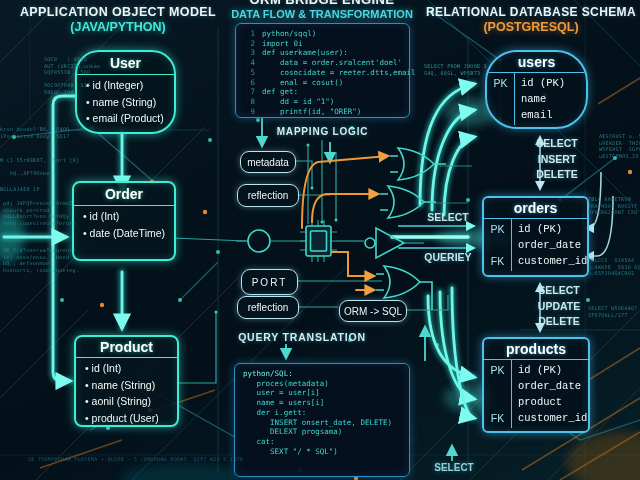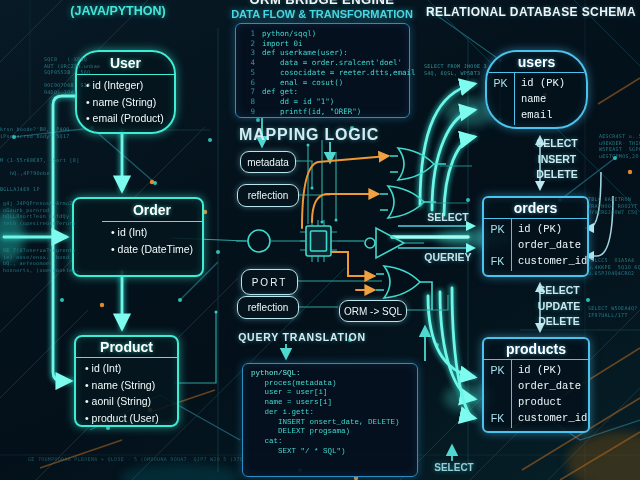--- a/index.html
+++ b/index.html
@@ -20,21 +20,21 @@
   .t-center .tl2{font-size:11px;line-height:14px;color:#4ad6e8;}
   .t-right .tl2{color:#f09a3c;text-shadow:0 0 6px rgba(240,154,60,.55);}
   
   .clsbox{border:2px solid #3deed6;border-radius:8px;background:rgba(4,22,30,.88);color:#f2fbfb;
     box-shadow:0 0 10px rgba(61,238,214,.55), inset 0 0 9px rgba(61,238,214,.18);}
   .clsbox .hd{font-weight:bold;font-size:14px;line-height:22px;text-align:center;color:#fff;
     border-bottom:1.6px solid #3deed6;text-shadow:0 0 4px rgba(61,238,214,.7);}
   .clsbox .fld{font-size:10.5px;line-height:16.5px;padding-left:9px;white-space:nowrap;}
   .clsbox .fld::before{content:"\2022\00a0";color:#eafffb;}
   .c-user{left:75px;top:50px;width:97px;height:80px;border-radius:24px;}
-  .c-order{left:72px;top:197px;width:100px;height:76px;padding-left:28px;}
+  .c-order{left:72px;top:181px;width:100px;height:76px;}
   .c-product{left:74px;top:335px;width:101px;height:88px;}
   .c-user .hd,.c-order .hd{height:22px;}
   .c-product .hd{height:20px;line-height:20px;}
   .clsbox .bd{padding-top:2px;}
   
   .dbtable{border:2px solid #4cc2ee;border-radius:6px;background:rgba(3,18,28,.9);color:#eef8fb;overflow:hidden;
     box-shadow:0 0 10px rgba(76,194,238,.5), inset 0 0 8px rgba(76,194,238,.16);}
   .dbtable .hd{font-weight:bold;font-size:14px;line-height:20px;height:20px;text-align:center;color:#fff;
     border-bottom:1.6px solid #4cc2ee;text-shadow:0 0 4px rgba(76,194,238,.7);}
   .dbtable .body{position:relative;padding:2px 0;}
@@ -43,37 +43,37 @@
   .dbtable .key{flex:0 0 27px;text-align:center;color:#a8e4f0;}
   .dbtable .val{padding-left:7px;white-space:nowrap;font-family:Liberation Mono, monospace;}
   .t-users{left:485px;top:50px;width:99px;height:75px;border-radius:32px;}
   .t-orders{left:482px;top:196px;width:103px;height:77px;}
   .t-products{left:482px;top:337px;width:104px;height:92px;}
   
   .codebox{border:1.5px solid #2d8cc2;border-radius:6px;background:rgba(5,16,30,.93);
     box-shadow:0 0 8px rgba(45,140,194,.45), inset 0 0 10px rgba(45,140,194,.16);
     padding:5px 8px 3px 8px;font-family:"DejaVu Sans Mono",monospace;font-size:7.5px;line-height:9.7px;color:#3fd8d0;}
   .codeTop{left:235px;top:23px;width:157px;height:85px;}
-  .codeBottom{left:242px;top:363px;width:158px;height:104px;font-family:Liberation Mono, monospace;}
+  .codeBottom{left:234px;top:363px;width:158px;height:104px;}
   .codebox .ln{display:flex;}
   .codebox .no{flex:0 0 11px;text-align:right;margin-right:7px;color:#2e8fa6;}
   .codebox .tx,.codebox .tx2{white-space:pre;}
   .codeBottom .tx2:first-child{color:#6ceee2;}
   
   .node{border:1.4px solid #b9e6ee;background:rgba(5,20,30,.9);color:#eaf6f8;font-size:10px;
     display:flex;align-items:center;justify-content:center;border-radius:9px;
     box-shadow:0 0 6px rgba(130,220,235,.4);white-space:nowrap;}
   .n-metadata{left:240px;top:151px;width:54px;height:20px;}
   .n-reflection1{left:237px;top:184px;width:60px;height:21px;}
   .n-port{left:241px;top:269px;width:55px;height:24px;letter-spacing:2px;}
   .n-reflection2{left:237px;top:296px;width:60px;height:21px;}
   .n-ormsql{left:339px;top:300px;width:66px;height:20px;font-size:10px;}
   
   .lbl{font-weight:bold;color:#d5edf2;text-shadow:0 0 5px rgba(80,220,235,.5);text-align:center;white-space:pre;}
-  .l-mapping{left:239px;top:126px;width:135px;font-size:16px;letter-spacing:.8px;}
+  .l-mapping{left:255px;top:126px;width:135px;font-size:10px;letter-spacing:.8px;}
   .l-query{left:232px;top:331px;width:140px;font-size:10.5px;letter-spacing:.8px;}
   .l-uops{left:525px;top:136px;width:64px;font-size:10.5px;line-height:15.5px;color:#cde9ef;}
   .l-oops{left:525px;top:283px;width:68px;font-size:10.5px;line-height:15.5px;color:#cde9ef;}
   .l-select{left:420px;top:211px;width:56px;font-size:10.5px;color:#c4e4ec;}
   .l-queriey{left:417px;top:251px;width:62px;font-size:10.5px;color:#c4e4ec;}
   .l-selbottom{left:426px;top:462px;width:56px;font-size:10px;color:#93cfd9;}
   
   .decor{position:absolute;z-index:2;margin:0;font-family:"DejaVu Sans Mono",monospace;font-size:5px;line-height:6.5px;
     color:#2f93a0;opacity:.8;white-space:pre;letter-spacing:.3px;}
   .d1{left:44px;top:56px;}
@@ -279,28 +279,30 @@
       <path d="M505,432 L640,348"></path>
         <path d="M522,470 L640,398"></path>
         <path d="M560,480 L640,432"></path>
       <path d="M598,104 L640,78"></path>
         <path d="M40,468 L122,440"></path>
         <path d="M150,412 L215,390"></path>
     </g>
   </svg>
 
   <div class="abs title t-left">
+    <div class="tl1">APPLICATION OBJECT MODEL</div>
     <div class="tl2">(JAVA/PYTHON)</div>
   </div>
   <div class="abs title t-center">
     <div class="tl1">ORM BRIDGE ENGINE</div>
     <div class="tl2">DATA FLOW &amp; TRANSFORMATION</div>
   </div>
   <div class="abs title t-right">
     <div class="tl1">RELATIONAL DATABASE SCHEMA</div>
+    <div class="tl2">(POSTGRESQL)</div>
   </div>
 
   <div class="abs clsbox c-user">
     <div class="hd">User</div>
     <div class="bd">
       <div class="fld">id (Integer)</div>
       <div class="fld">name (String)</div>
       <div class="fld">email (Product)</div>
     </div>
   </div>

